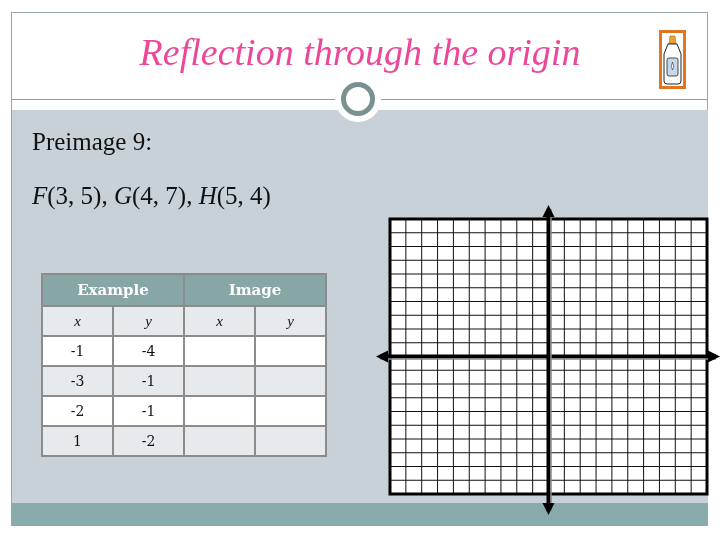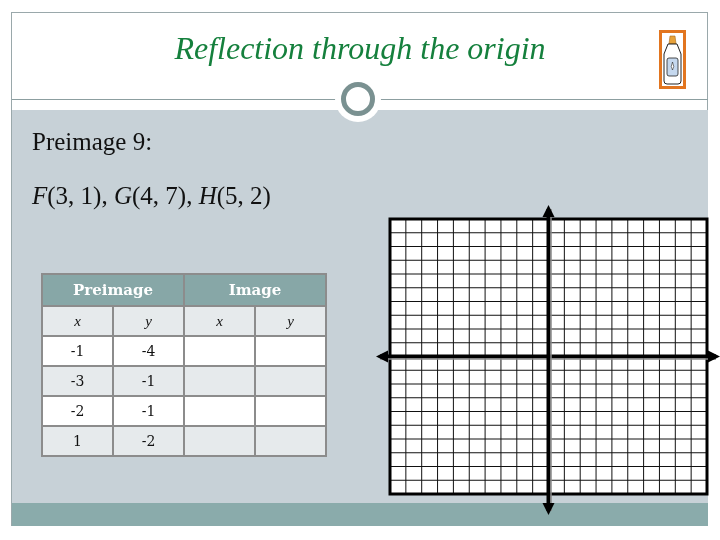--- a/index.html
+++ b/index.html
@@ -1,18 +1,18 @@
 <!DOCTYPE html>
 <html><head>
 <meta charset="utf-8">
 <style>
   html, body { margin:0; padding:0; }
   body { width:720px; height:540px; background:#ffffff; position:relative; overflow:hidden; font-family:"DejaVu Serif", serif; }
   .frame { position:absolute; left:11px; top:12px; width:697px; height:514px; border:1px solid #9aa8ab; box-sizing:border-box; }
-  .title { position:absolute; left:0; top:30px; width:720px; text-align:center; font-family:"Liberation Serif", serif; font-style:italic; font-size:32px; color:#15803d; }
+  .title { position:absolute; left:0; top:30px; width:720px; text-align:center; font-family:"Liberation Serif", serif; font-style:italic; font-size:38px; color:#ec4899; }
   .rule { position:absolute; top:99px; height:1px; background:#8c9ea0; }
   .content { position:absolute; left:12px; top:110px; width:696px; height:393px; background:#c7d1d7; }
   .footer { position:absolute; left:12px; top:503px; width:696px; height:23px; background:#8aabab; }
   .ring-bg { position:absolute; left:335px; top:76px; width:46px; height:46px; border-radius:50%; background:#ffffff; }
   .ring { position:absolute; left:341px; top:82px; width:34px; height:34px; border-radius:50%; box-sizing:border-box; border:5px solid #7a9191; background:#ffffff; }
   .icon-box { position:absolute; left:659px; top:30px; width:27px; height:59px; border:3px solid #e2751f; box-sizing:border-box; background:#ffffff; }
   .example { position:absolute; left:32px; top:128px; font-family:"Liberation Serif", serif; font-size:25px; color:#111; }
   .points { position:absolute; left:32px; top:182px; font-family:"Liberation Serif", serif; font-size:25px; color:#111; }
   .points i { font-style:italic; }
   table.tt { position:absolute; left:41px; top:273px; border-collapse:collapse; font-family:"DejaVu Serif", serif; }
@@ -41,27 +41,27 @@
     <path d="M8 3 L13 3 L14 11 L7 11 Z" fill="#e7a23a" stroke="#a86a1a" stroke-width="0.6"></path>
     <path d="M6 11 L15 11 L19 21 L19 48 Q19 51 16 51 L5 51 Q2 51 2 48 L2 21 Z" fill="#ffffff" stroke="#222" stroke-width="1"></path>
     <rect x="5" y="25" width="11" height="18" rx="2" fill="#c5d8ee" stroke="#222" stroke-width="0.8"></rect>
     <path d="M10.5 29 Q13 34 10.5 37 Q8 34 10.5 29 Z" fill="#ffffff" stroke="#222" stroke-width="0.6"></path>
   </svg>
 </div>
 
 <div class="example">Preimage 9:</div>
 
 <div class="points">
-  <i>F</i><span>(3, 1)</span><span>, </span><i>G</i><span>(4, 7)</span><span>, </span><i>H</i><span>(5, 2)</span>
+  <i>F</i><span>(3, 5)</span><span>, </span><i>G</i><span>(4, 7)</span><span>, </span><i>H</i><span>(5, 4)</span>
 </div>
 
 <table class="tt">
   <tbody>
       <tr>
-    <th colspan="2">Preimage</th>
+    <th colspan="2">Example</th>
     <th colspan="2">Image</th>
   </tr>
   <tr class="sub">
     <td>x</td>
     <td>y</td>
     <td>x</td>
     <td>y</td>
   </tr>
   <tr class="odd">
     <td>-1</td>

